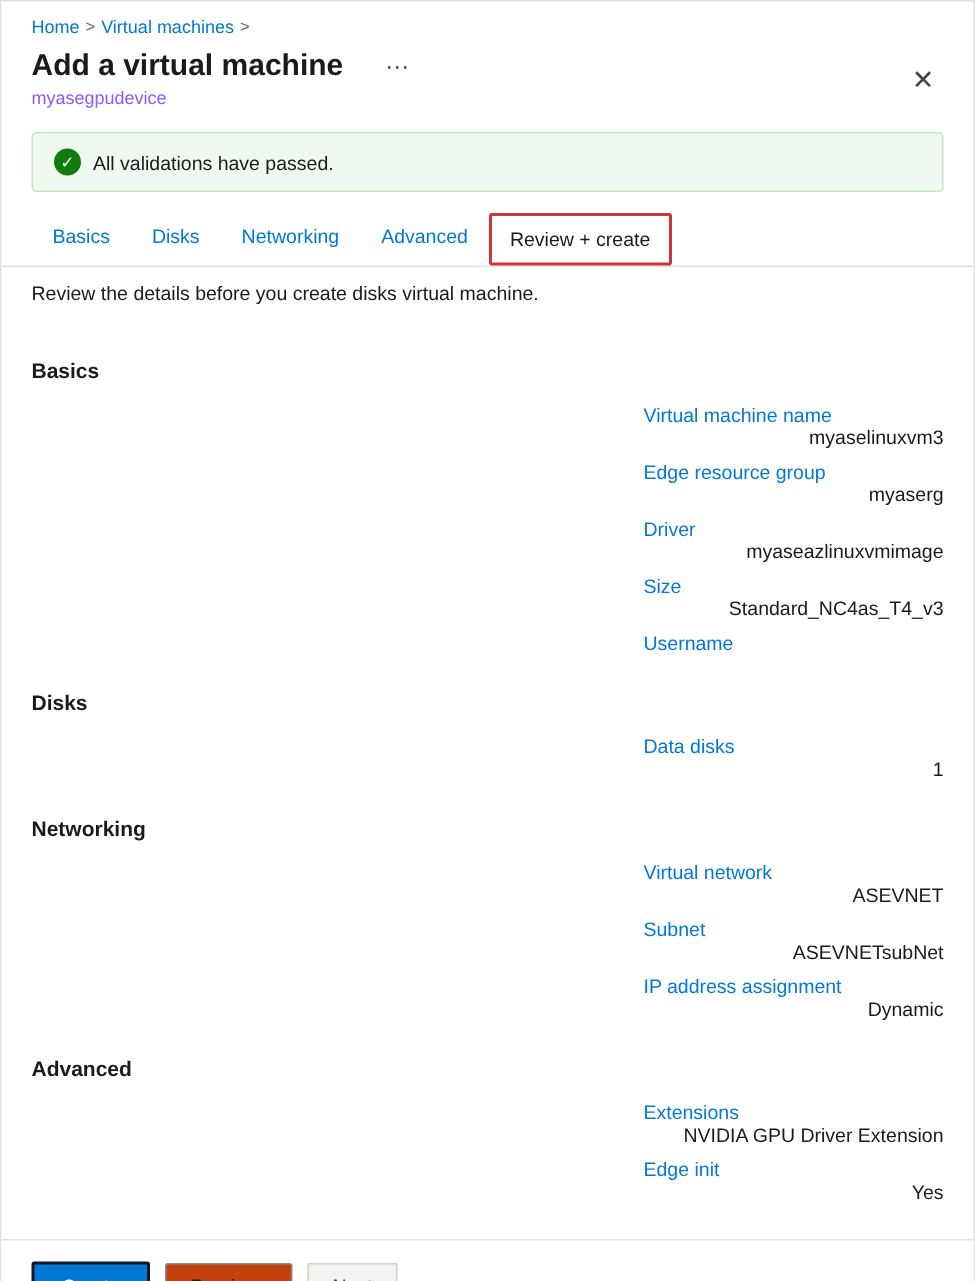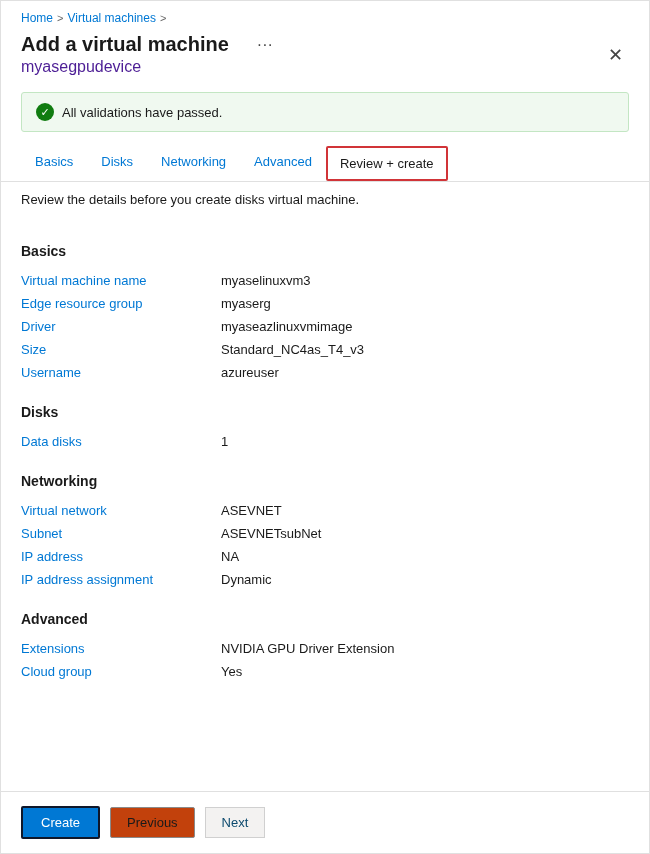--- a/index.html
+++ b/index.html
@@ -49,22 +49,22 @@
     }
     .header-title {
       font-size: 20px;
       font-weight: 600;
       color: #1a1a1a;
       display: flex;
       align-items: center;
       gap: 22px;
     }
     .header-subtitle {
-      font-size: 16px;
-      color: #4c1d95;
+      font-size: 12px;
+      color: #8b5cf6;
       margin-top: 2px;
     }
     .ellipsis-btn {
       font-size: 16px;
       color: #444;
       cursor: pointer;
       background: none;
       border: none;
       padding: 2px 6px;
     }
@@ -139,20 +139,21 @@
       font-weight: 600;
       color: #1a1a1a;
       margin-top: 20px;
       margin-bottom: 10px;
     }
     .detail-row {
       display: flex;
       align-items: flex-end;
       padding: 4px 0;
       gap: 0;
+      flex-direction: column;
     }
     .detail-label {
       width: 200px;
       color: #0078d4;
       font-size: 13px;
       flex-shrink: 0;
     }
     .detail-value {
       font-size: 13px;
       color: #1a1a1a;
@@ -248,21 +249,20 @@
       <div class="detail-row">
         <span class="detail-label">Driver</span>
         <span class="detail-value">myaseazlinuxvmimage</span>
       </div>
       <div class="detail-row">
         <span class="detail-label">Size</span>
         <span class="detail-value">Standard_NC4as_T4_v3</span>
       </div>
       <div class="detail-row">
         <span class="detail-label">Username</span>
-        <span class="detail-value">azureuser</span>
       </div>
     </div>
 
     <div class="section-title">Disks</div>
     <div>
       <div class="detail-row">
         <span class="detail-label">Data disks</span>
         <span class="detail-value">1</span>
       </div>
     </div>
@@ -271,37 +271,33 @@
     <div>
       <div class="detail-row">
         <span class="detail-label">Virtual network</span>
         <span class="detail-value">ASEVNET</span>
       </div>
       <div class="detail-row">
         <span class="detail-label">Subnet</span>
         <span class="detail-value">ASEVNETsubNet</span>
       </div>
       <div class="detail-row">
-        <span class="detail-label">IP address</span>
-        <span class="detail-value">NA</span>
-      </div>
-      <div class="detail-row">
         <span class="detail-label">IP address assignment</span>
         <span class="detail-value">Dynamic</span>
       </div>
     </div>
 
     <div class="section-title">Advanced</div>
     <div>
       <div class="detail-row">
         <span class="detail-label">Extensions</span>
         <span class="detail-value">NVIDIA GPU Driver Extension</span>
       </div>
       <div class="detail-row">
-        <span class="detail-label">Cloud group</span>
+        <span class="detail-label">Edge init</span>
         <span class="detail-value">Yes</span>
       </div>
     </div>
 
   </div>
 
   <div class="footer">
     <button class="btn-create">Create</button>
     <button class="btn-secondary">Previous</button>
     <button class="btn-disabled">Next</button>

